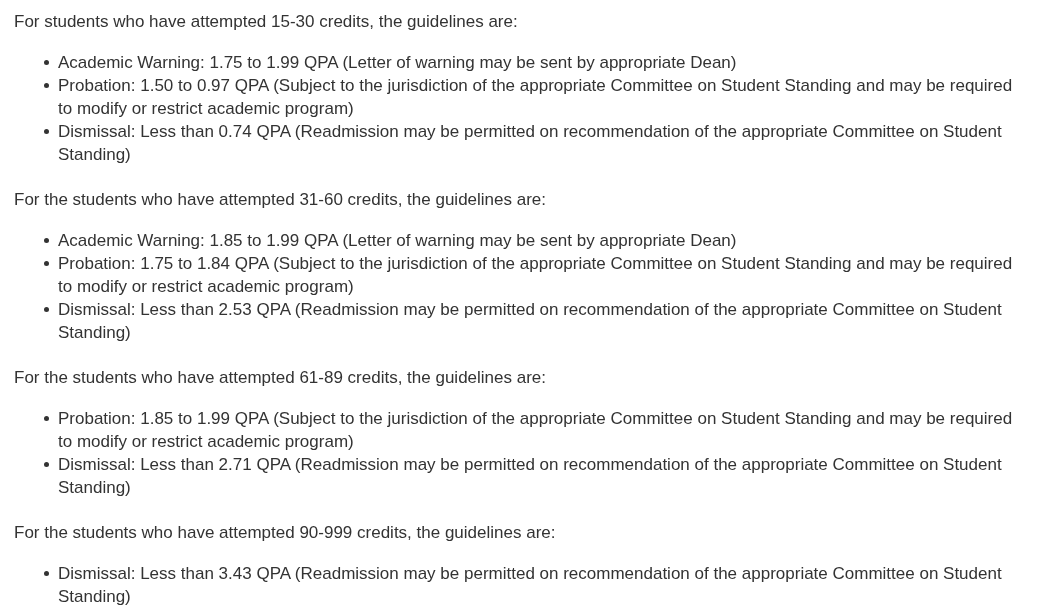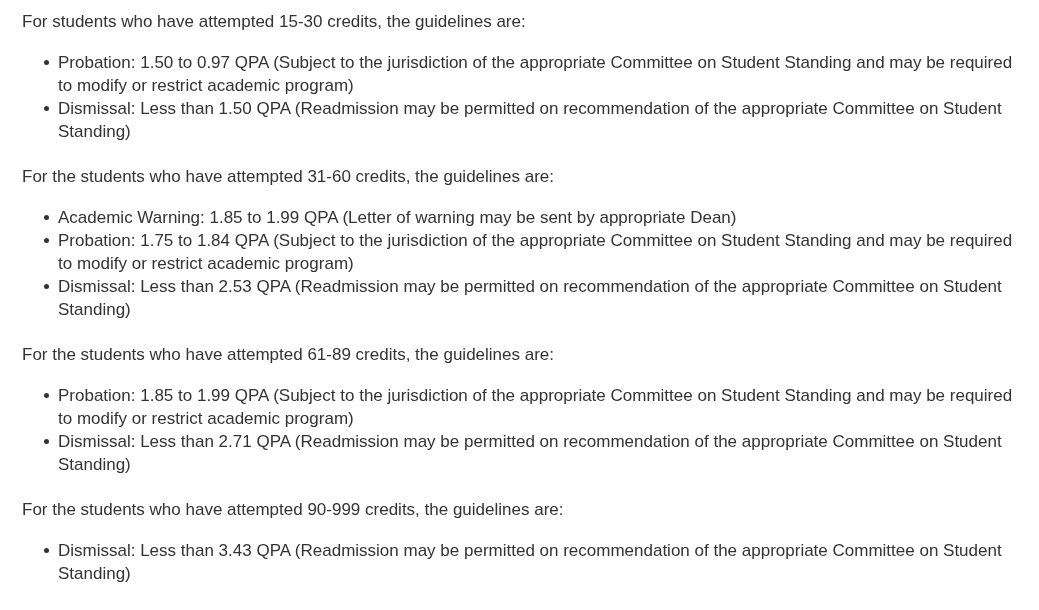--- a/index.html
+++ b/index.html
@@ -14,21 +14,21 @@
     background: #ffffff;
     color: #333333;
     font-family: "Liberation Sans", sans-serif;
     font-size: 17px;
     line-height: 23px;
   }
   main.doc {
     padding: 10px 6px 0 14px;
   }
   p.intro {
-    margin: 22px 0 17px 8px;
+    margin: 22px 0 17px 0;
   }
   section:first-of-type p.intro {
     margin-top: 0;
   }
   ul.guidelines {
     margin: 18px 0 17px 0;
     padding: 0 0 0 44px;
     list-style: none;
   }
   ul.guidelines li {
@@ -47,23 +47,24 @@
   }
 </style>
 </head>
 <body>
 
 <main class="doc">
 
   <section>
     <p class="intro">For students who have attempted 15-30 credits, the guidelines are:</p>
     <ul class="guidelines">
+      <li>Academic Warning: 1.75 to 1.99 QPA (Letter of warning may be sent by appropriate Dean)</li>
       <li>Probation: 1.50 to 0.97 QPA (Subject to the jurisdiction of the appropriate Committee on Student Standing and may be required
 to modify or restrict academic program)</li>
-      <li>Dismissal: Less than 1.50 QPA (Readmission may be permitted on recommendation of the appropriate Committee on Student
+      <li>Dismissal: Less than 0.74 QPA (Readmission may be permitted on recommendation of the appropriate Committee on Student
 Standing)</li>
     </ul>
   </section>
 
   <section>
     <p class="intro">For the students who have attempted 31-60 credits, the guidelines are:</p>
     <ul class="guidelines">
       <li>Academic Warning: 1.85 to 1.99 QPA (Letter of warning may be sent by appropriate Dean)</li>
       <li>Probation: 1.75 to 1.84 QPA (Subject to the jurisdiction of the appropriate Committee on Student Standing and may be required
 to modify or restrict academic program)</li>

